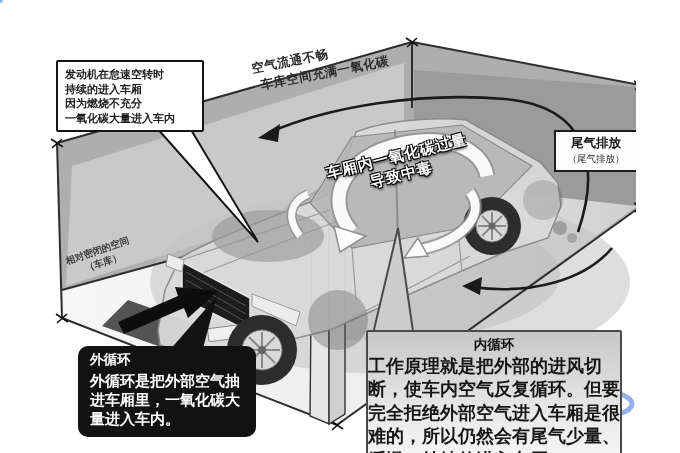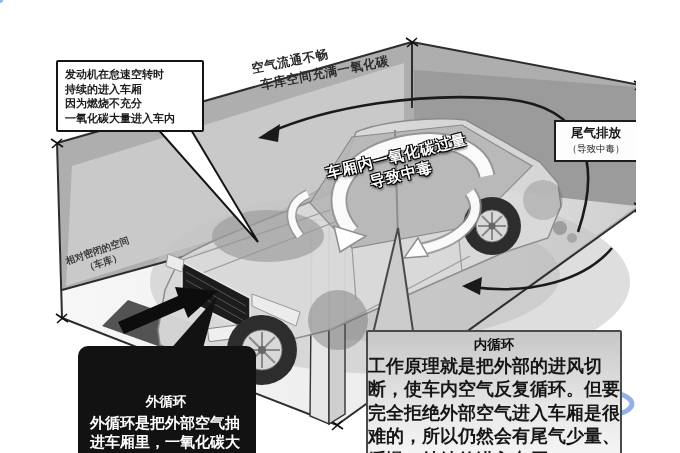--- a/index.html
+++ b/index.html
@@ -18,21 +18,21 @@
   }
   
   .airflow-label{
     left:250px;top:60px;transform:rotate(-11deg);transform-origin:left top;
     font-size:12.5px;font-weight:bold;color:#2b2b2b;letter-spacing:.5px;
     line-height:1.45;white-space:nowrap;z-index:4;
   }
   .airflow-label .l2{padding-left:6px;}
   
   .exhaust-box{
-    left:554px;top:120px;width:84px;box-sizing:border-box;text-align:center;
+    left:554px;top:130px;width:84px;box-sizing:border-box;text-align:center;
     background:#fdfdfd;border:2px solid #1d1d1d;padding:3px 2px 4px;z-index:6;
   }
   .exhaust-box .l1{font-size:12.5px;font-weight:bold;color:#151515;}
   .exhaust-box .l2{font-size:9.5px;color:#222;margin-top:1px;}
   
   .cabin-badge{
     left:312px;top:168px;width:170px;transform:rotate(-14deg);transform-origin:left top;
     color:#fff;font-weight:bold;letter-spacing:1px;z-index:5;text-align:center;
     text-shadow:-1px -1px 0 #000,1px -1px 0 #000,-1px 1px 0 #000,1px 1px 0 #000,0 2px 3px #000;
     white-space:nowrap;
@@ -45,21 +45,21 @@
     font-size:9.5px;font-weight:bold;color:#3a3a3a;line-height:1.35;
     white-space:nowrap;z-index:4;
   }
   .enclosed-label .l2{padding-left:16px;}
   
   .outer-loop{
     left:78px;top:346px;width:178px;box-sizing:border-box;
     background:#121212;border-radius:10px;color:#fff;
     padding:5px 14px 8px 12px;z-index:6;
   }
-  .outer-loop .tt{text-align:center;font-size:13.5px;font-weight:bold;margin-bottom:2px;margin-top:42px;}
+  .outer-loop .tt{font-size:13.5px;font-weight:bold;margin-bottom:2px;}
   .outer-loop .bd{font-size:15px;font-weight:bold;line-height:1.28;}
   
   .inner-loop{
     left:366px;top:330px;width:256px;box-sizing:border-box;
     background:linear-gradient(180deg,#c7c7c7 0%,#e9e9e9 55%,#fbfbfb 100%);
     border:2px solid #4a4a4a;border-radius:2px;
     padding:4px 0 7px;z-index:6;
   }
   .inner-loop .tt{text-align:center;font-size:13.5px;font-weight:bold;color:#0f0f0f;margin-bottom:1px;}
   .inner-loop .bd{font-size:18px;font-weight:bold;line-height:1.3;color:#161616;}
@@ -199,21 +199,21 @@
     <div>一氧化碳大量进入车内</div>
   </div>
 
   <div class="abs airflow-label">
     <div class="l1">空气流通不畅</div>
     <div class="l2">车库空间充满一氧化碳</div>
   </div>
 
   <div class="abs exhaust-box">
     <div class="l1">尾气排放</div>
-    <div class="l2">（导致中毒）</div>
+    <div class="l2">（尾气排放）</div>
   </div>
 
   <div class="abs cabin-badge">
     <div class="l1">车厢内一氧化碳过量</div>
     <div class="l2">导致中毒</div>
   </div>
 
   <div class="abs enclosed-label">
     <div class="l1">相对密闭的空间</div>
     <div class="l2">（车库）</div>

